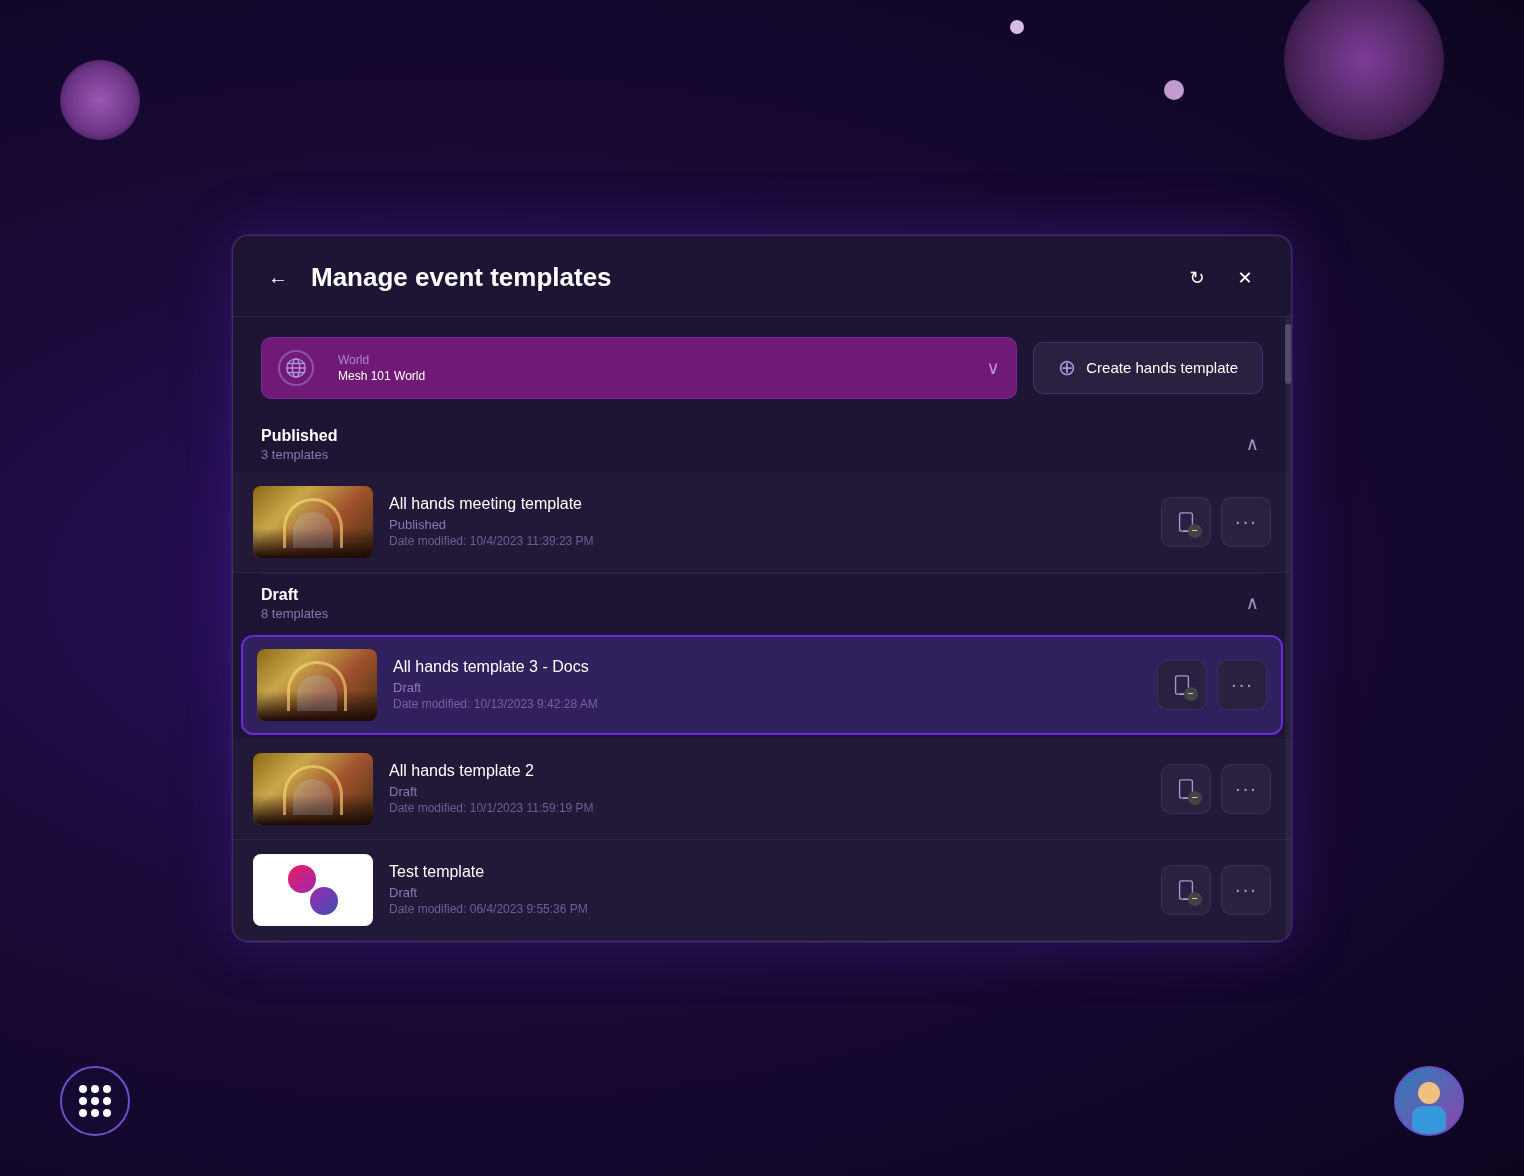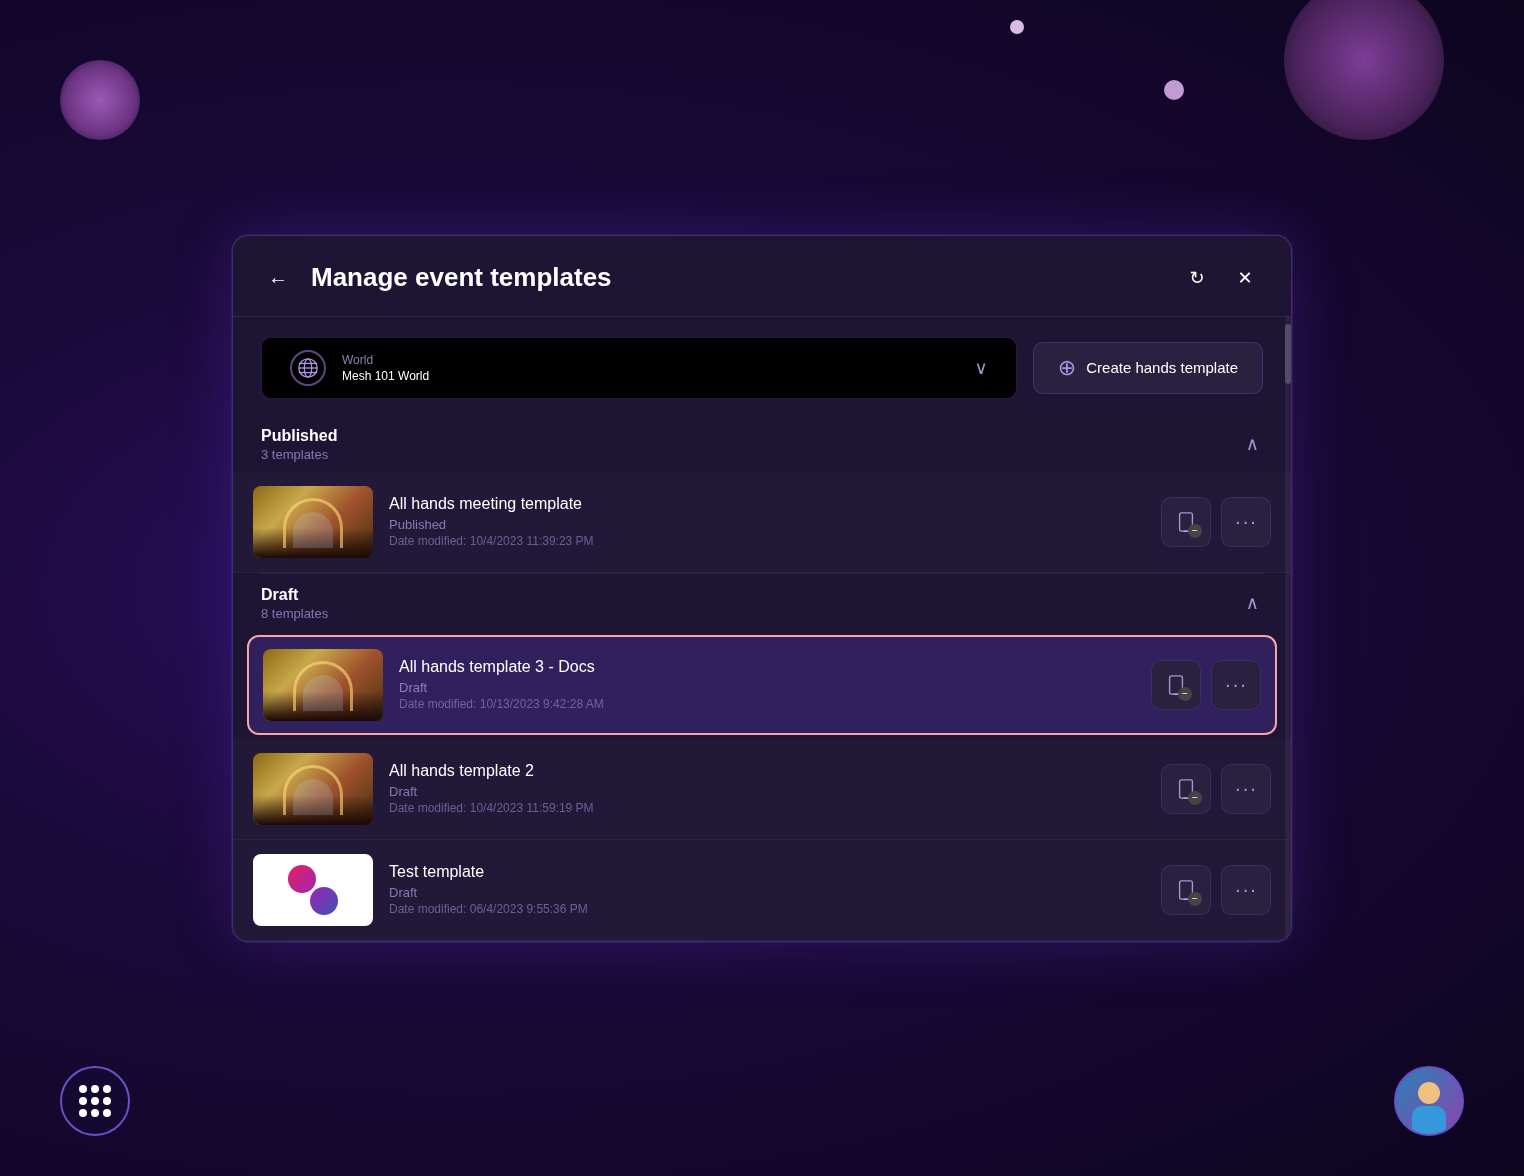--- a/index.html
+++ b/index.html
@@ -208,27 +208,27 @@
 
     
     .controls-row {
       display: flex;
       align-items: center;
       gap: 16px;
       padding: 20px 28px 16px 28px;
     }
     .world-selector {
       flex: 1;
-      background: #000000;
+      background: #701a75;
       border: 1px solid rgba(120, 90, 200, 0.3);
       border-radius: 10px;
-      padding: 12px 28px;
-      display: flex;
-      align-items: center;
-      gap: 16px;
+      padding: 12px 16px;
+      display: flex;
+      align-items: center;
+      gap: 24px;
       cursor: pointer;
     }
     .world-icon {
       width: 36px;
       height: 36px;
       border-radius: 50%;
       border: 2px solid rgba(150, 120, 220, 0.6);
       display: flex;
       align-items: center;
       justify-content: center;
@@ -307,23 +307,23 @@
       align-items: center;
       gap: 16px;
       padding: 14px 20px;
       background: rgba(255,255,255,0.02);
       border-bottom: 1px solid rgba(255,255,255,0.04);
       position: relative;
       cursor: pointer;
     }
     .template-item.selected {
       background: rgba(60, 40, 120, 0.6);
-      border: 2px solid #fca5a5;
+      border: 2px solid #6d28d9;
       border-radius: 12px;
-      margin: 4px 14px;
+      margin: 4px 8px;
       padding: 12px 14px;
     }
 
     .template-thumb {
       width: 120px;
       height: 72px;
       border-radius: 8px;
       overflow: hidden;
       flex-shrink: 0;
       background: #2a1a0a;
@@ -598,21 +598,21 @@
   <div class="template-item">
     <div class="template-thumb">
       <div class="thumb-arch">
         <div class="thumb-arch-shape"></div>
         <div class="thumb-arch-inner"></div>
       </div>
     </div>
     <div class="template-info">
       <div class="template-name">All hands template 2</div>
       <div class="template-status">Draft</div>
-      <div class="template-date">Date modified: 10/4/2023 11:59:19 PM</div>
+      <div class="template-date">Date modified: 10/1/2023 11:59:19 PM</div>
     </div>
     <div class="template-actions">
       <button class="action-btn">
         <svg width="22" height="22" viewBox="0 0 24 24" fill="none" stroke="rgba(200,180,240,0.8)" stroke-width="1.5">
           <rect x="5" y="2" width="14" height="20" rx="2"></rect>
           <line x1="9" y1="22" x2="15" y2="22"></line>
         </svg>
         <div class="minus-badge">−</div>
       </button>
       <button class="more-btn">

